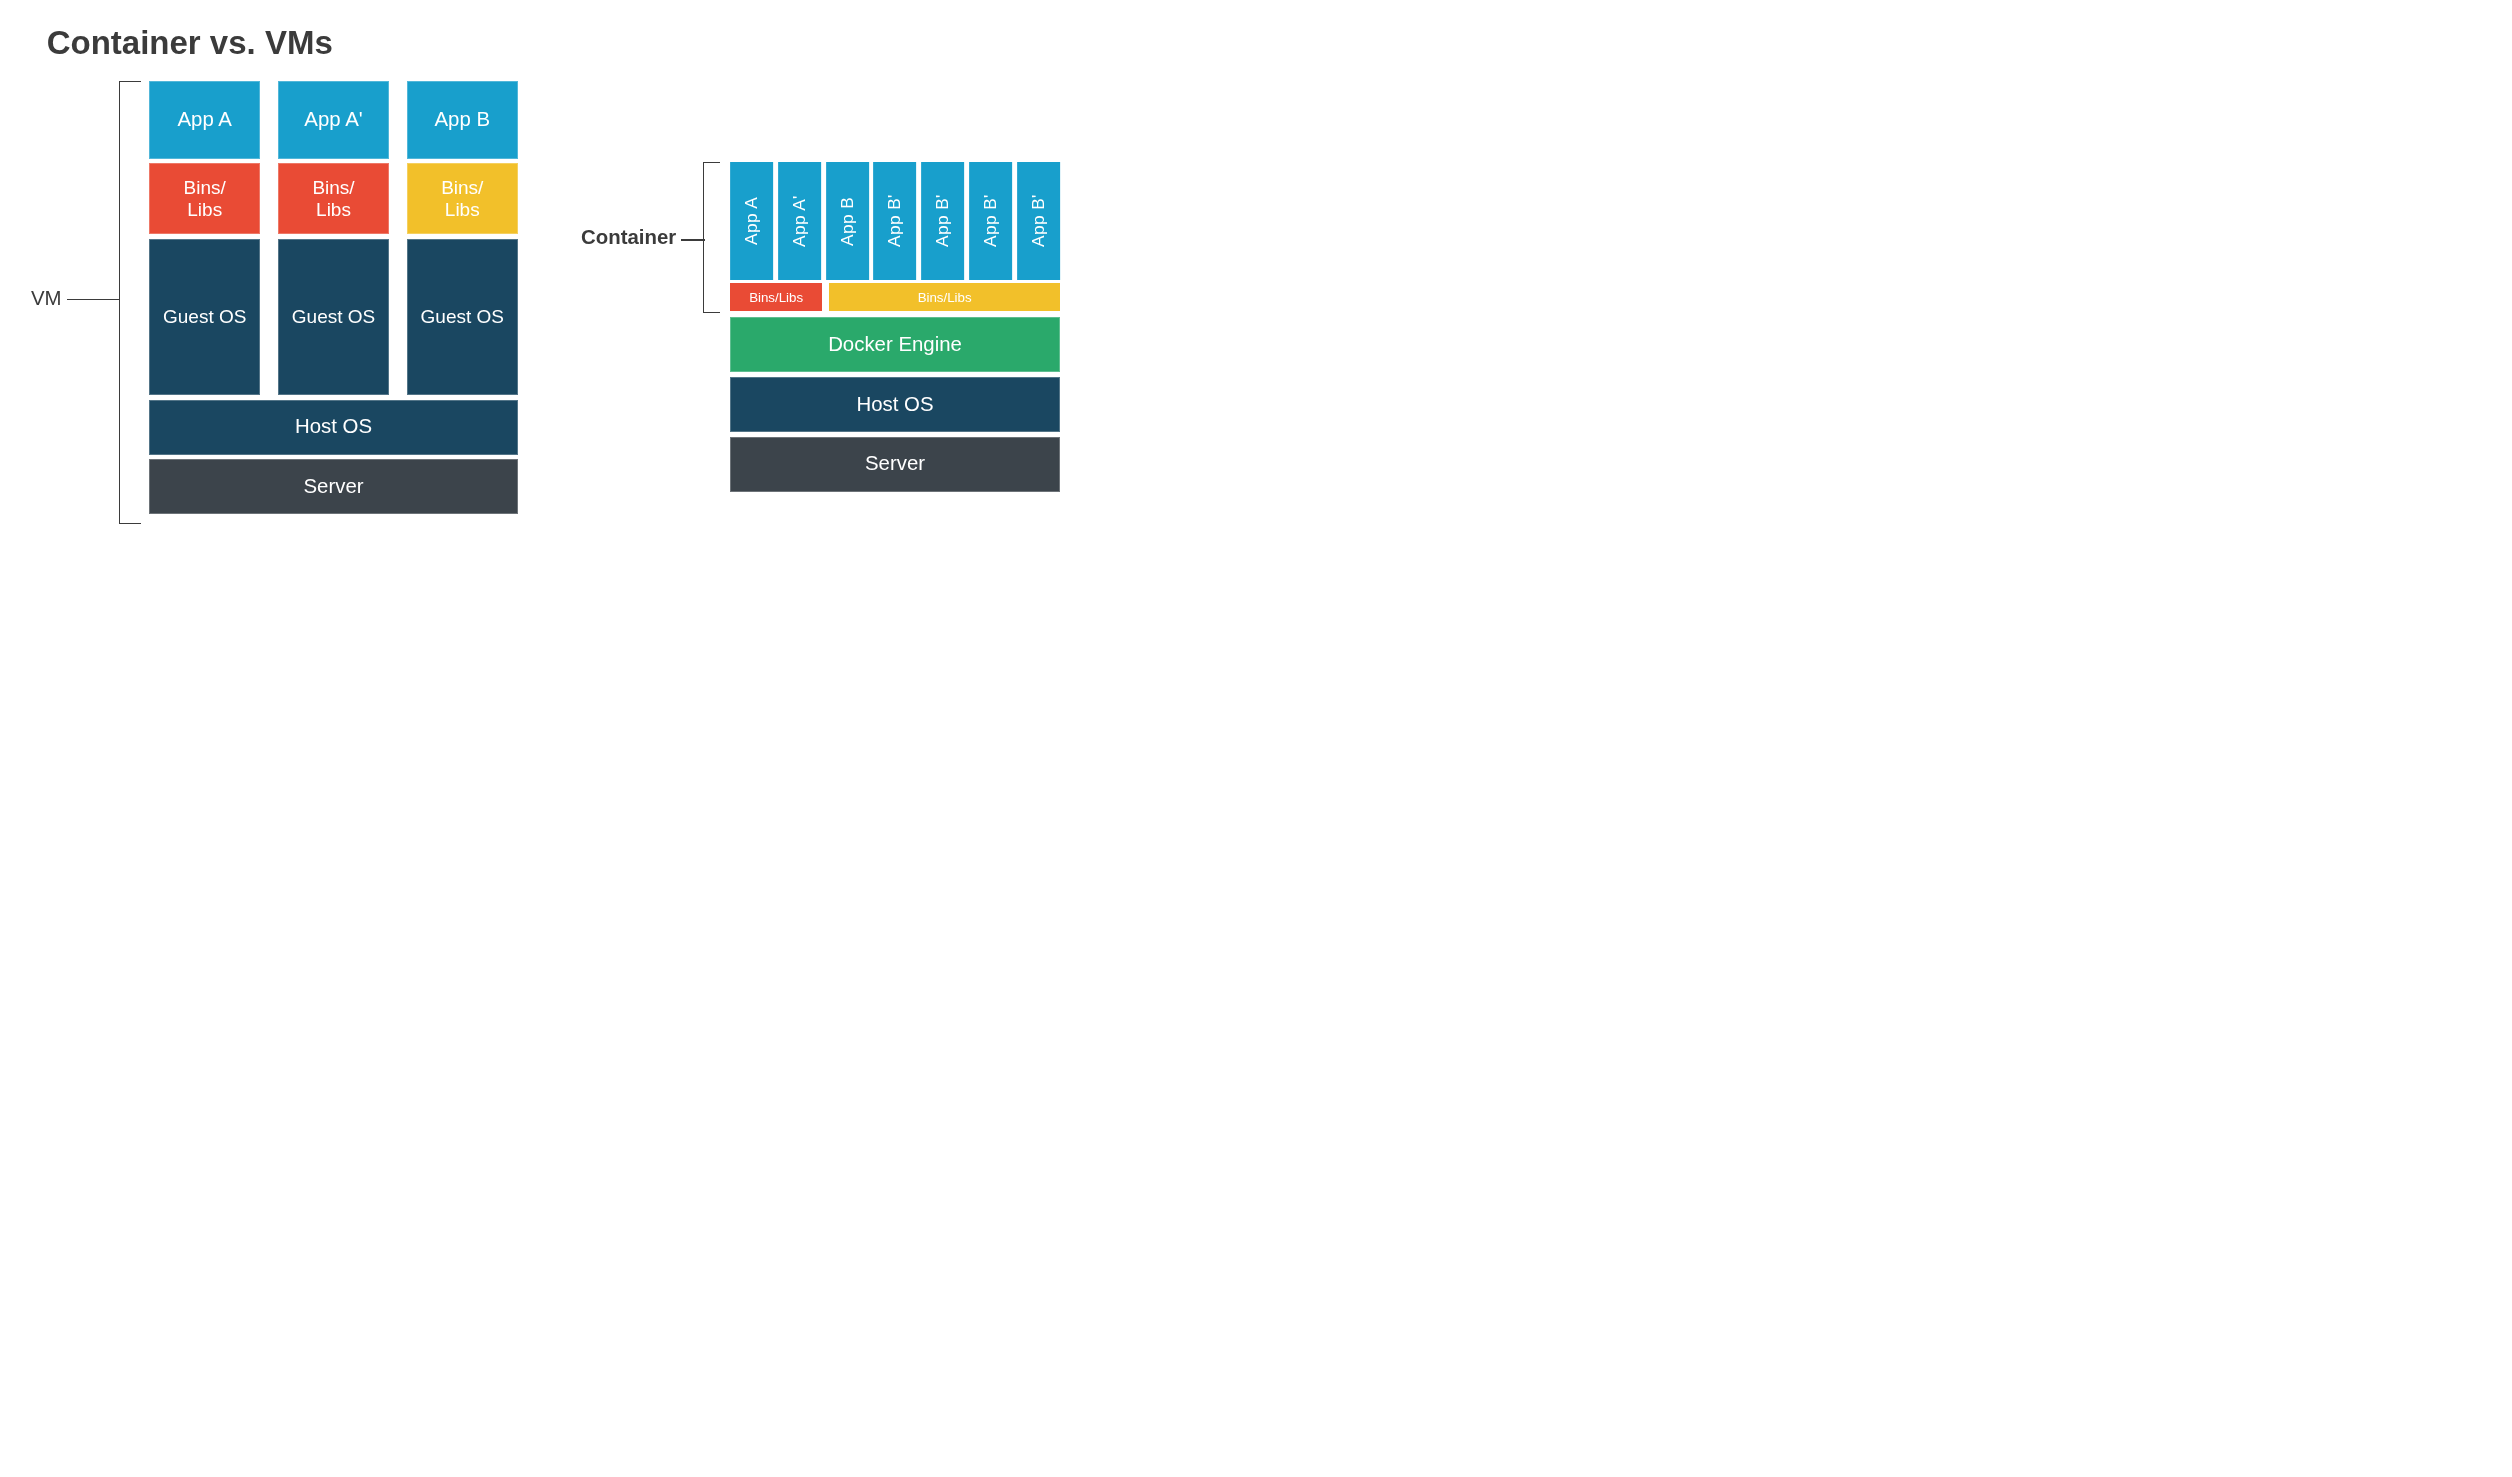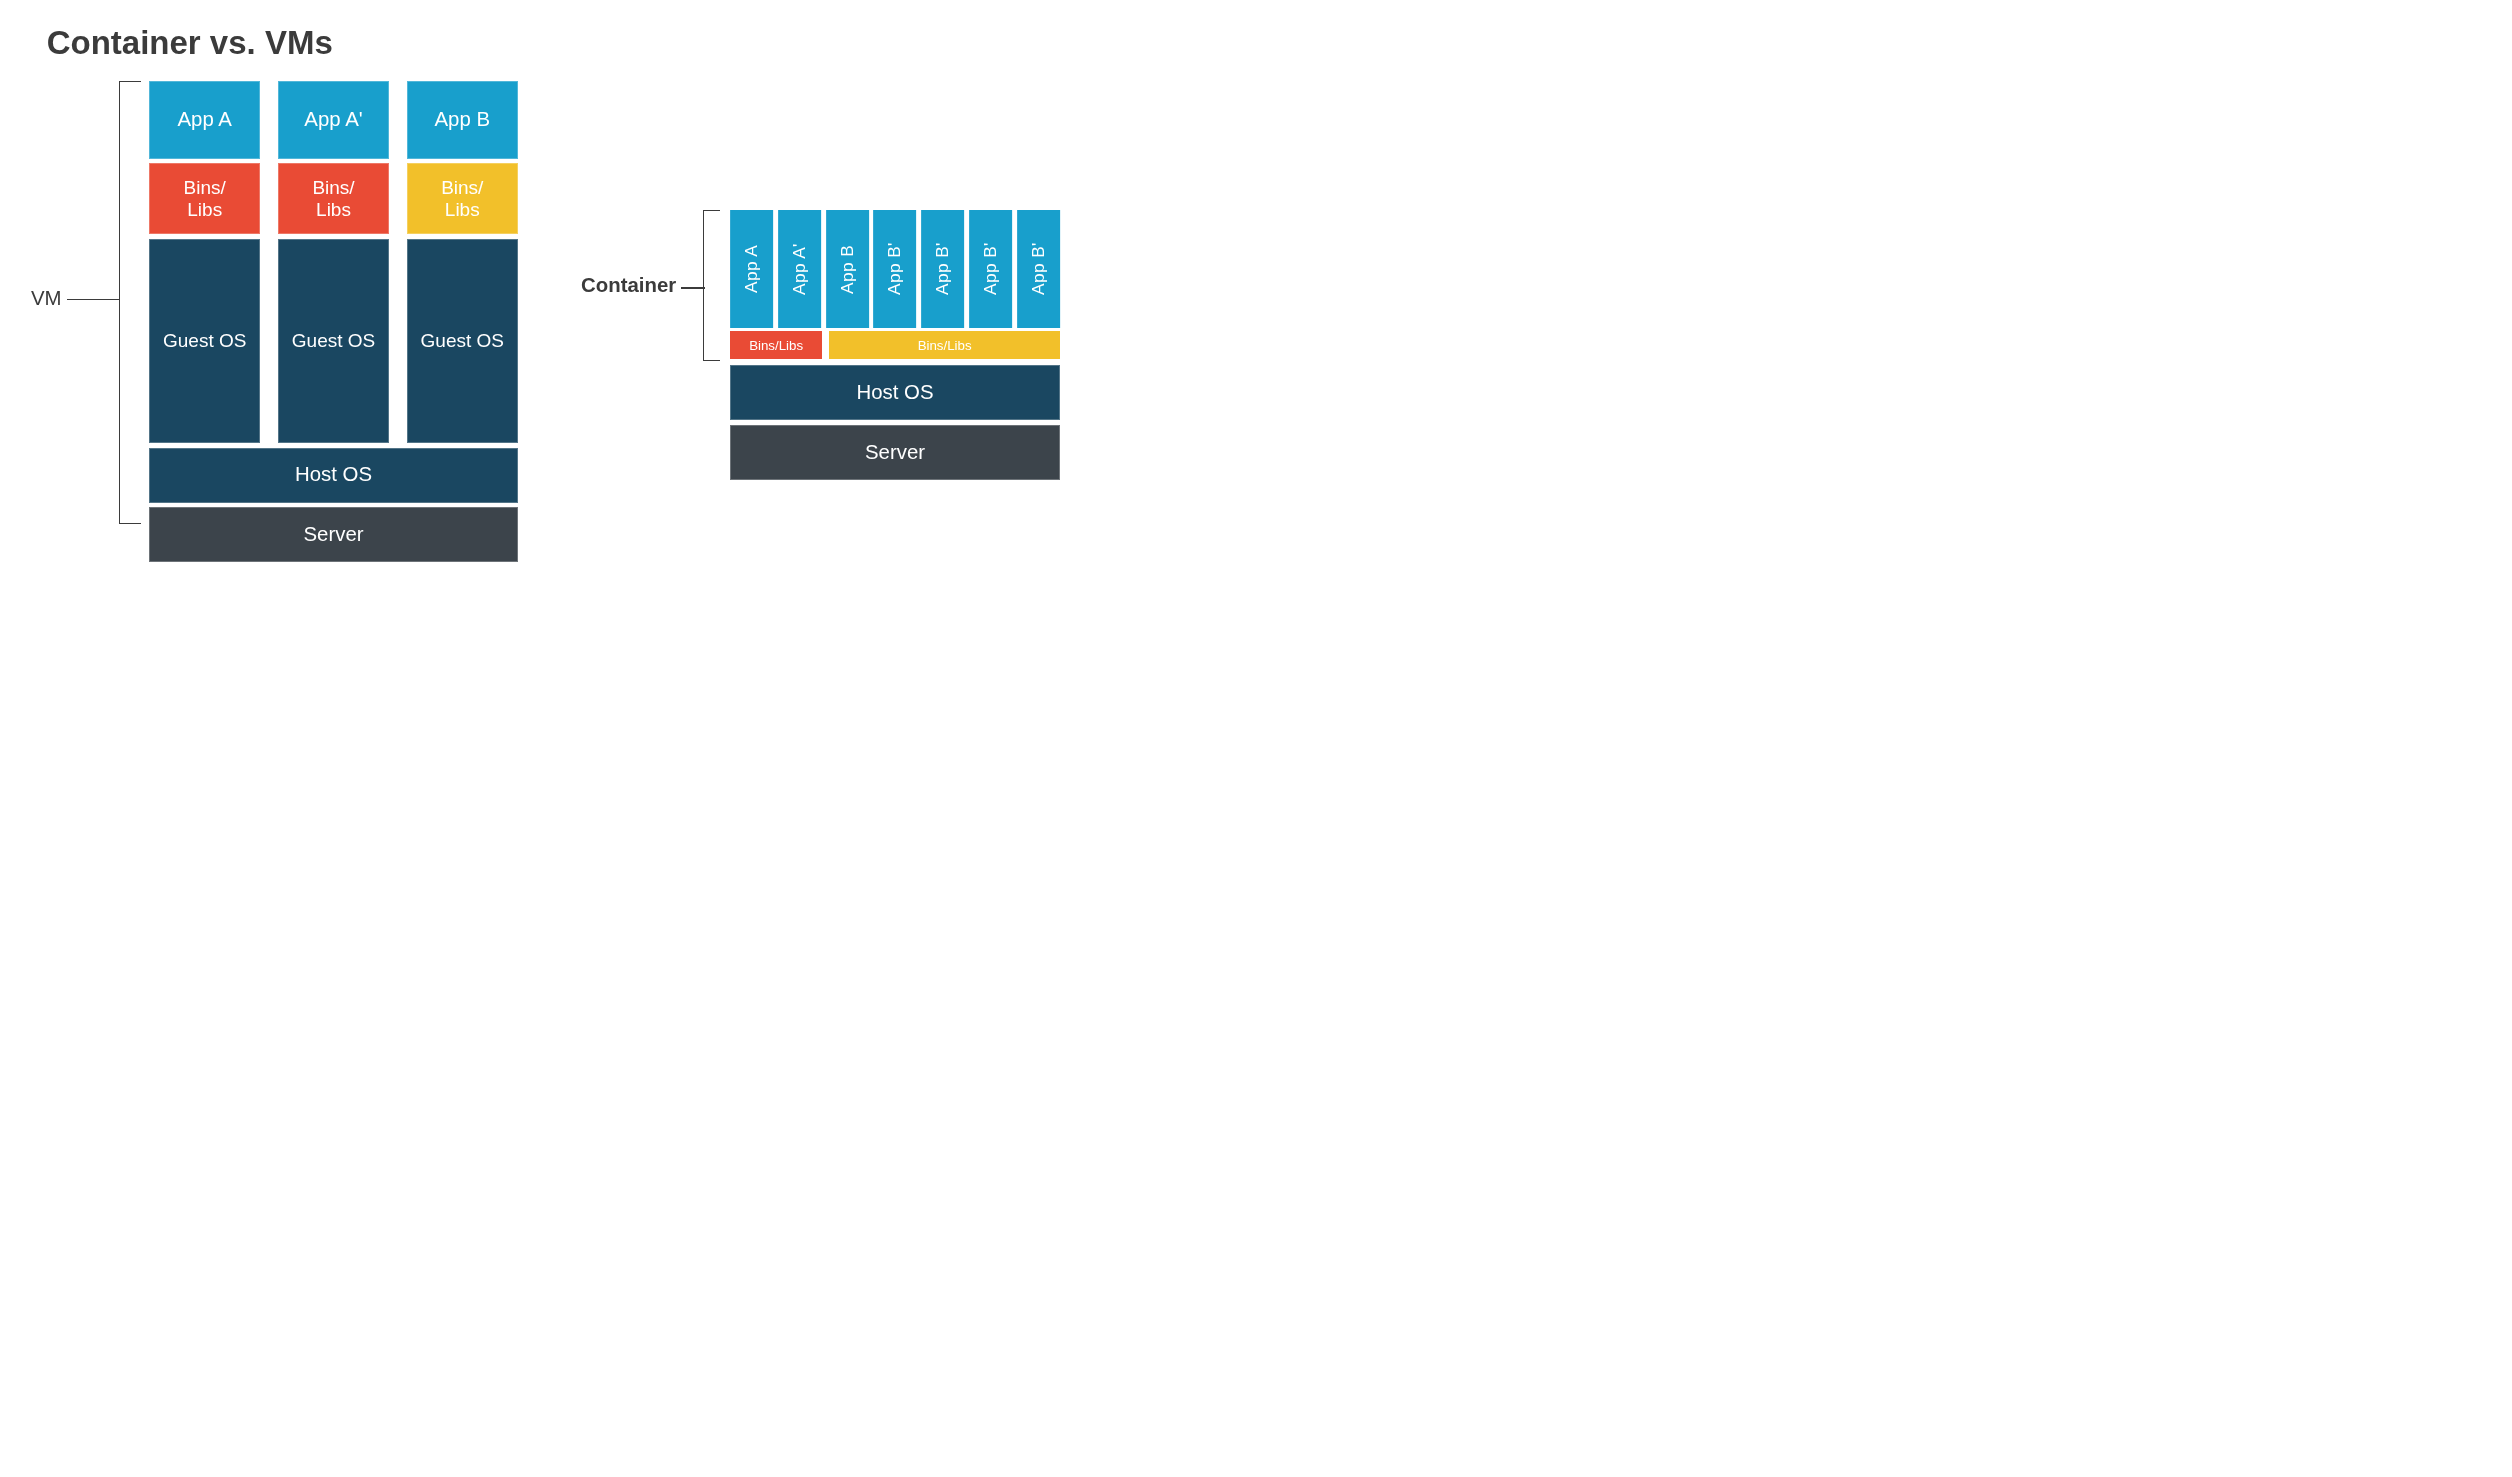--- a/index.html
+++ b/index.html
@@ -74,21 +74,21 @@
     color: #ffffff;
     font-weight: 400;
     font-size: 19px;
     line-height: 1.15;
     border: 0.8px solid rgba(255,255,255,0.25);
   }
   .app-box   { background: #189fcc; height: 78px; font-size: 20.4px; }
   .bins-box  { height: 71px; font-size: 19px; }
   .bins-red  { background: #e94b35; }
   .bins-yellow { background: #f2c02a; }
-  .guest-box { background: #1a4761; height: 204px; font-size: 19px; }
+  .guest-box { background: #1a4761; height: 156px; font-size: 19px; }
   .wide-box  { width: 100%; height: 55px; font-size: 20.4px; margin-top: 4.7px; }
   .hypervisor { background: #4a545c; }
   .hostos     { background: #1a4761; }
   .server     { background: #3c444b; }
 
   
   .container-side {
     display: flex;
     align-items: flex-start;
     height: 352px; 
@@ -234,20 +234,23 @@
         <div class="ct-app">App B</div>
         <div class="ct-app">App B'</div>
         <div class="ct-app">App B'</div>
         <div class="ct-app">App B'</div>
         <div class="ct-app">App B'</div>
       </div>
       <div class="ct-bins-row">
         <div class="ct-bins red">Bins/Libs</div>
         <div class="ct-bins yellow">Bins/Libs</div>
       </div>
+      <div class="box wide-box engine">
+          <span>Docker Engine</span>
+        </div>
       <div class="box wide-box hostos">
           <span>Host OS</span>
         </div>
       <div class="box wide-box server">
           <span>Server</span>
         </div>
     </div>
   </div>
 
 </div>

